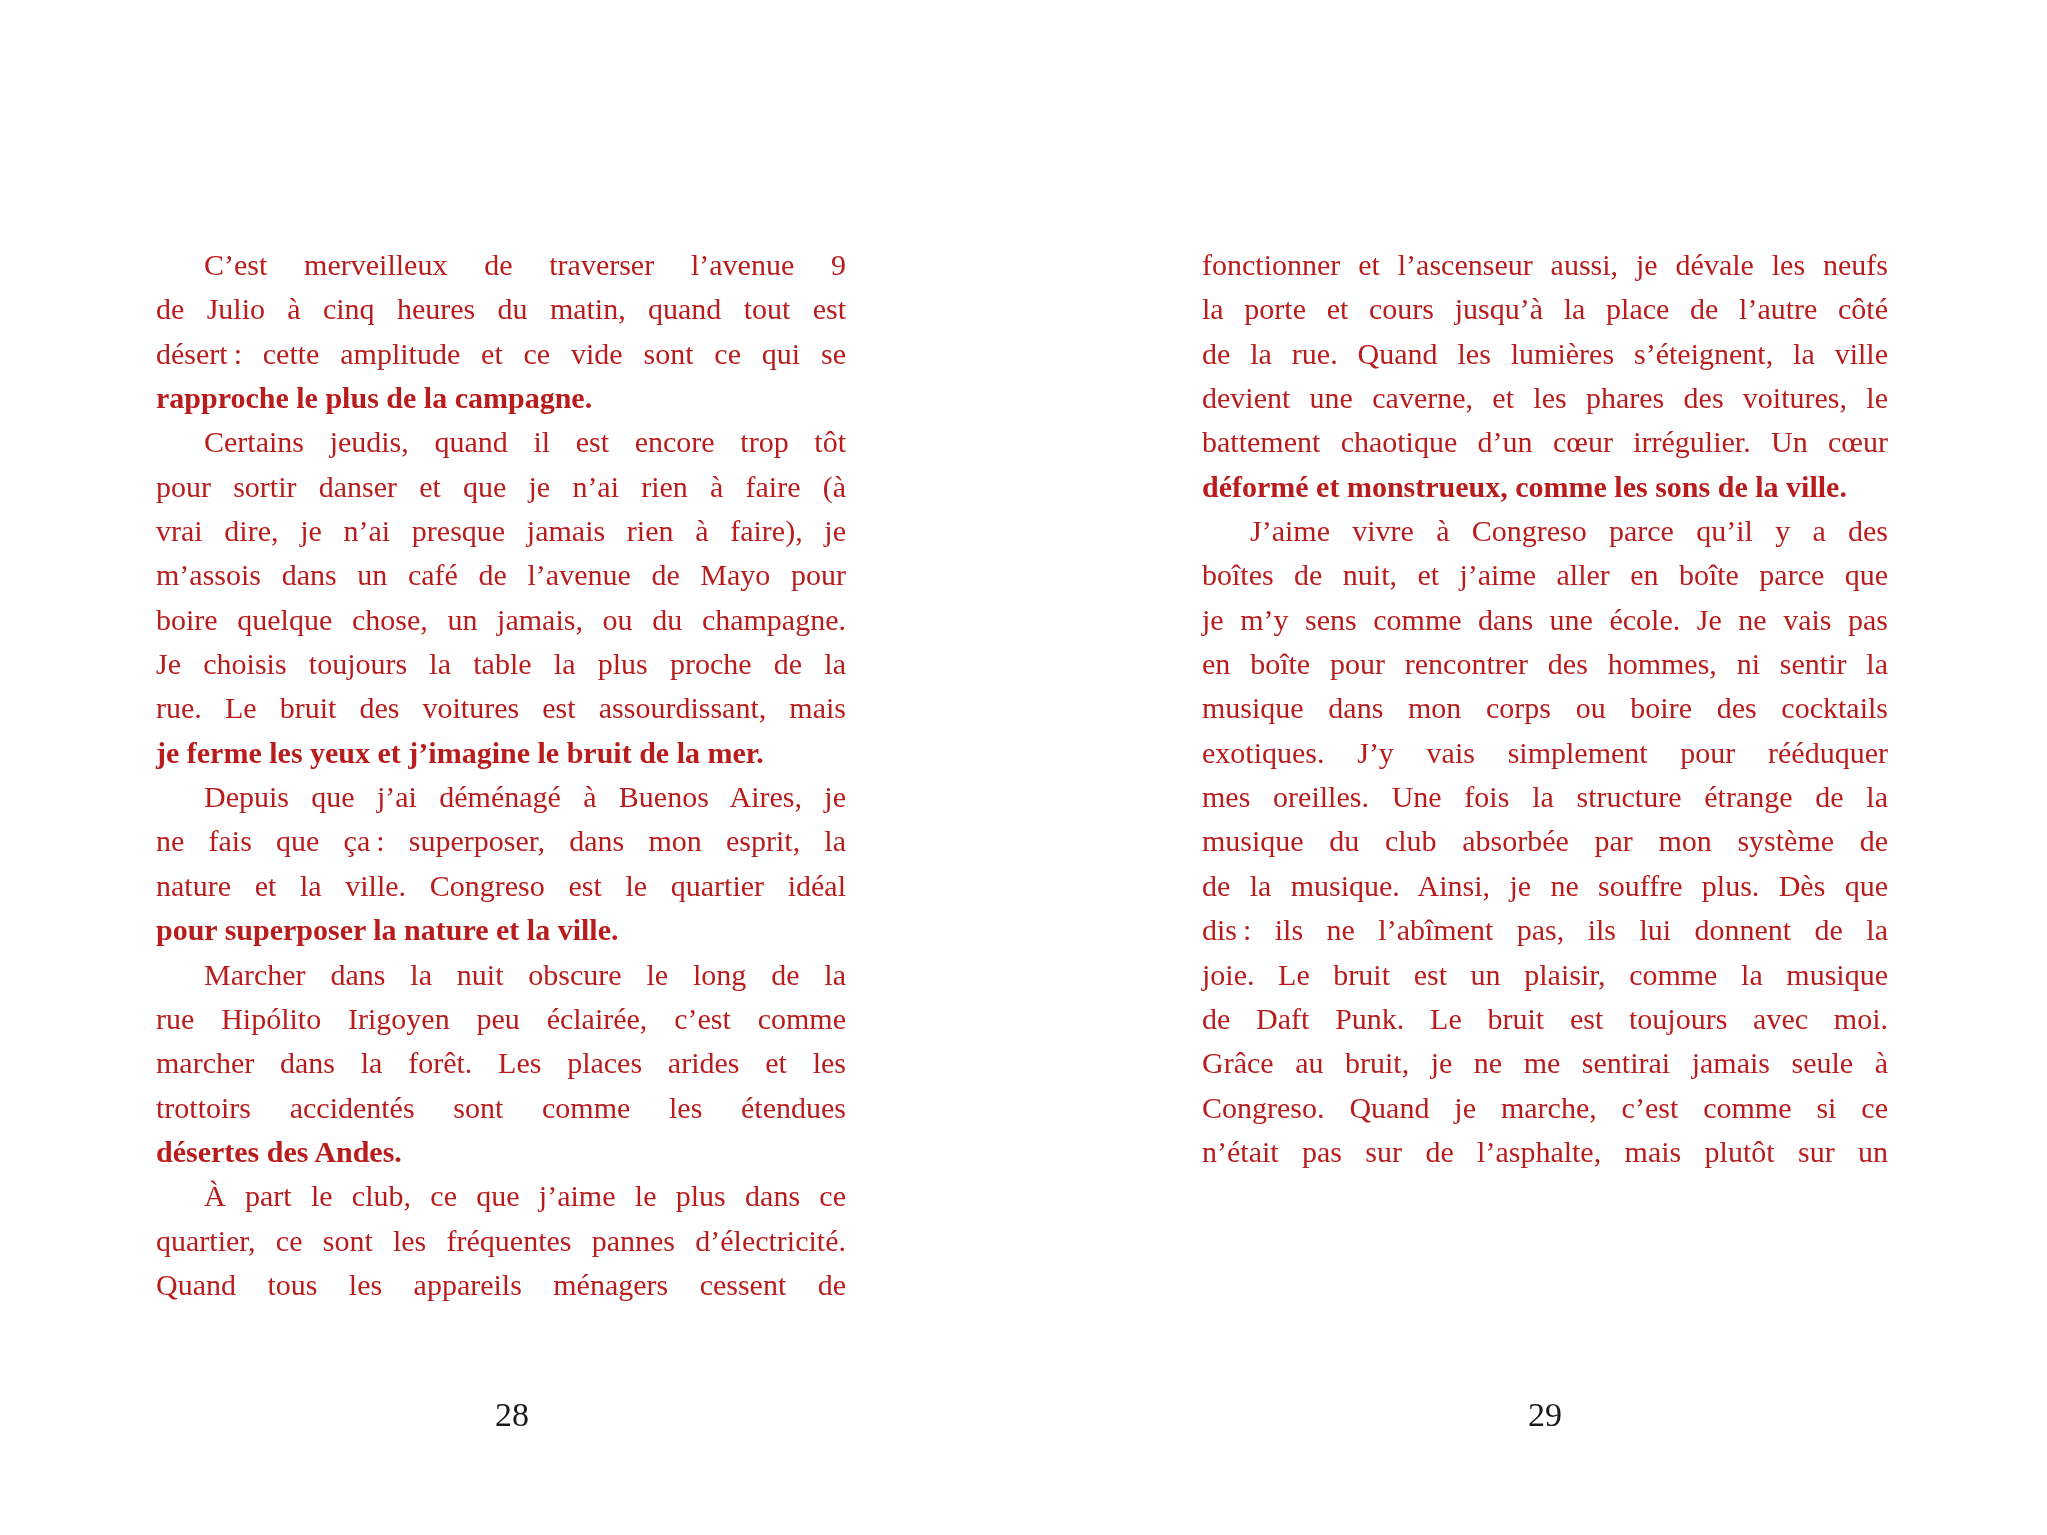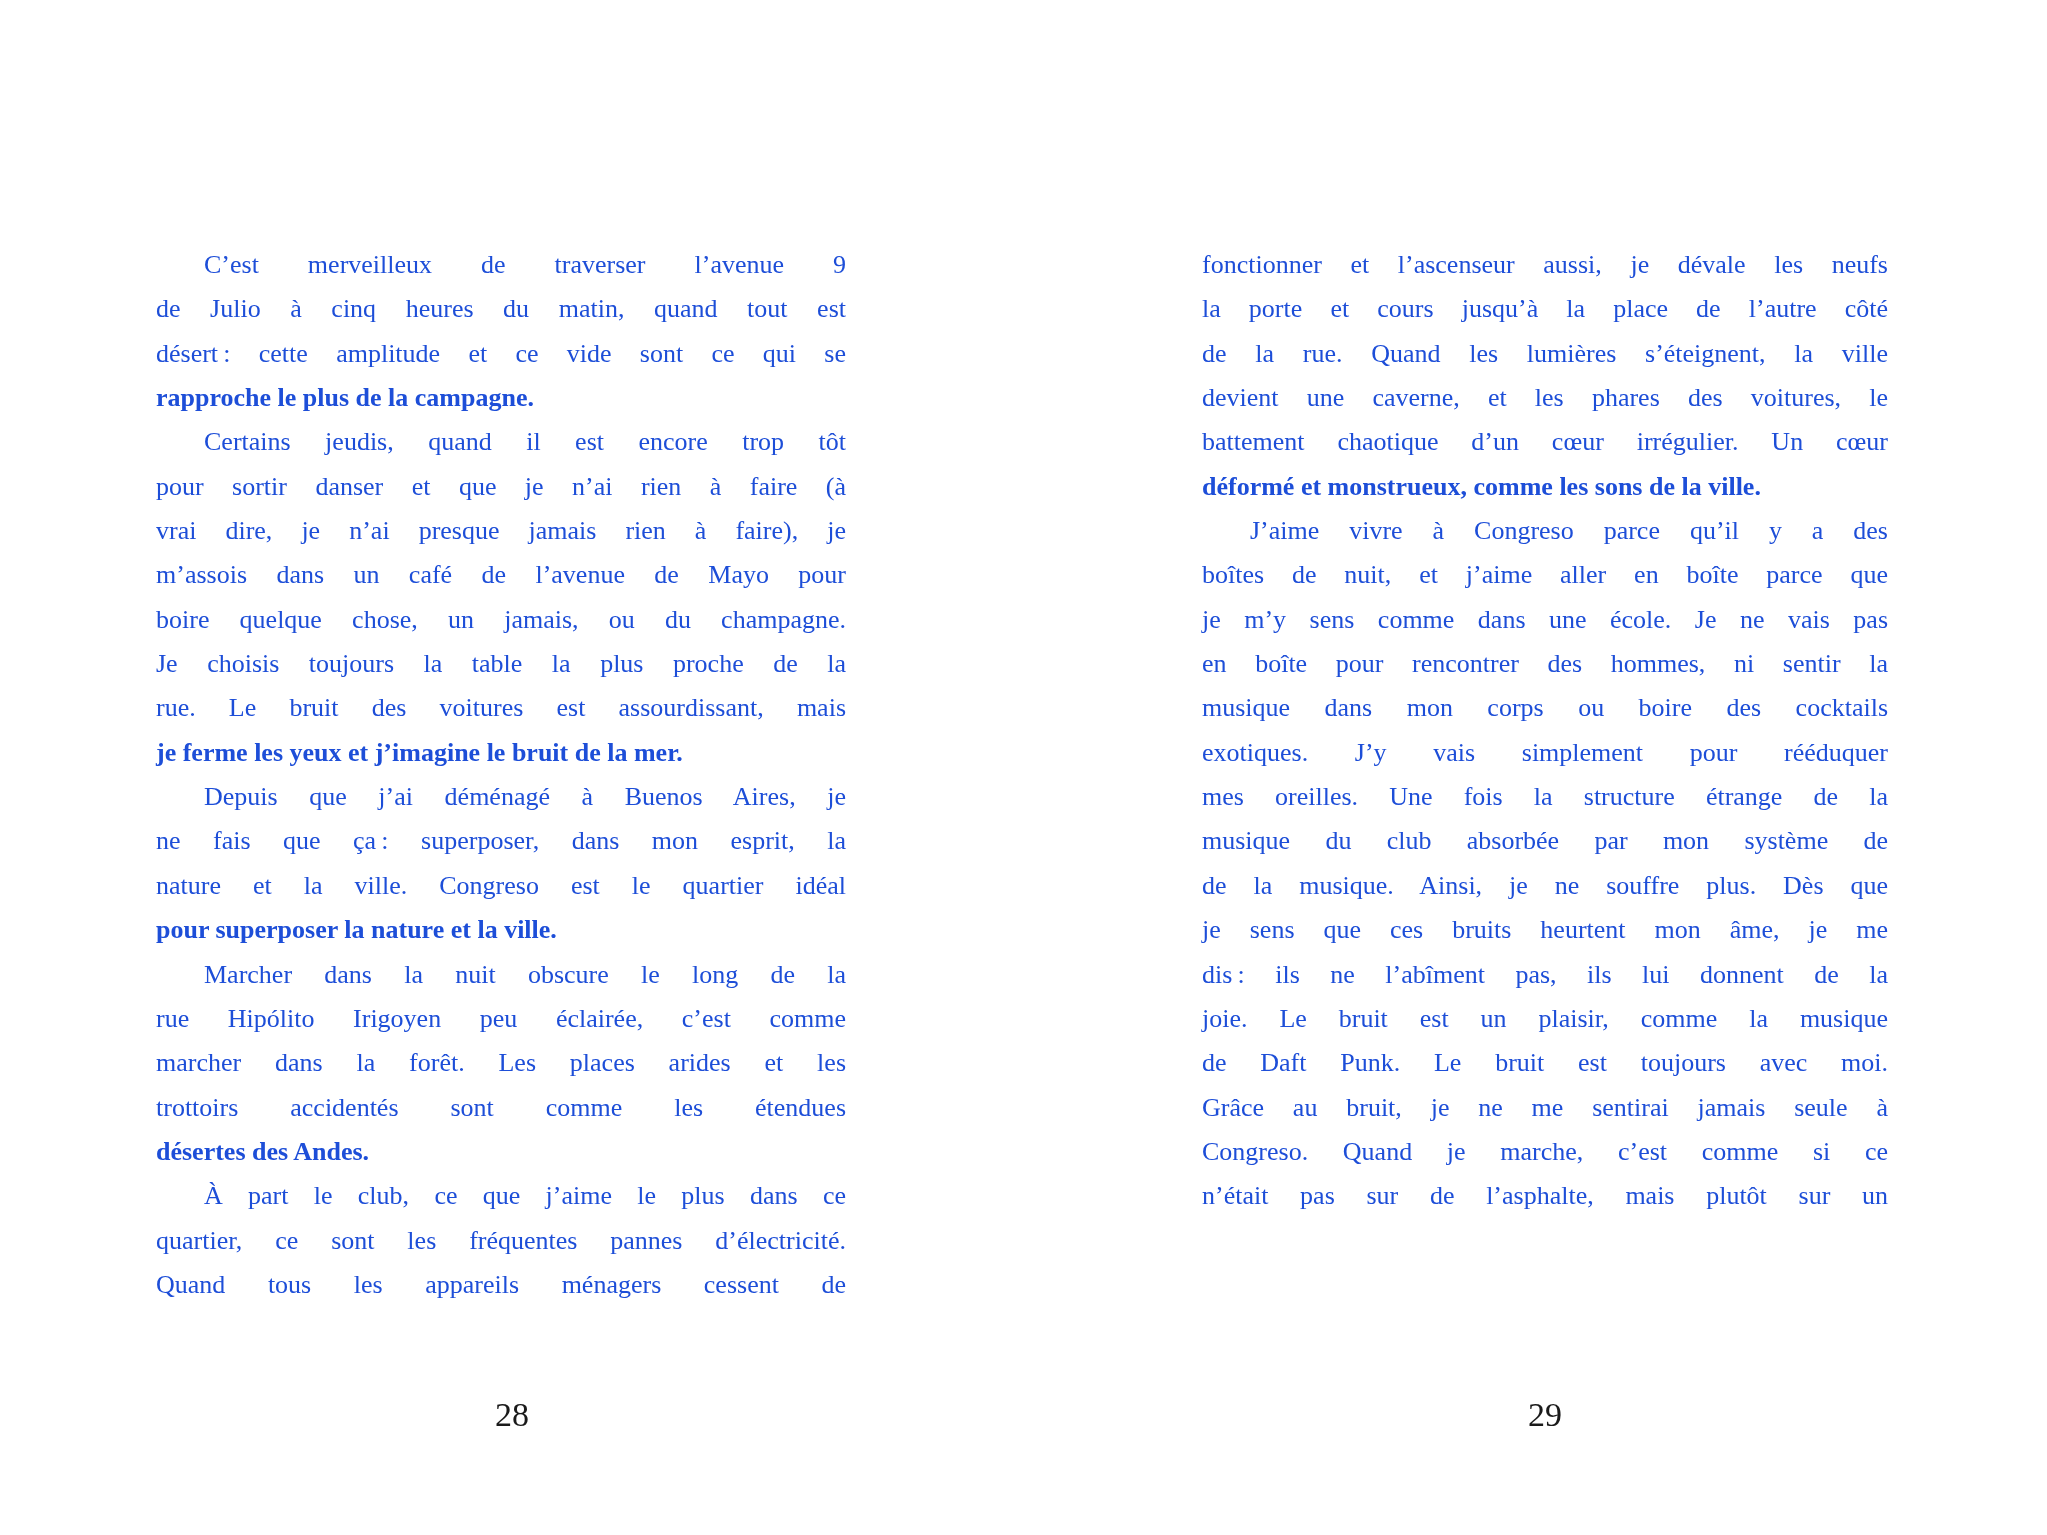--- a/index.html
+++ b/index.html
@@ -16,23 +16,23 @@
     color: #1a1a1a;
   }
   .spread {
     position: absolute;
     inset: 0;
     background: #ffffff;
   }
   .page-text {
     position: absolute;
     top: 243px;
-    font-size: 26px;
+    font-size: 30px;
     line-height: 44.35px;
-    color: #1d4ed8;
+    color: #b91c1c;
   }
   .page-text.left  { left: 156px;  width: 690px; }
   .page-text.right { left: 1202px; width: 686px; }
   .line {
     text-align: justify;
     text-align-last: justify;
     white-space: normal;
     height: 44.35px;
     overflow: visible;
   }
@@ -100,21 +100,20 @@
         <div class="line endline">déformé et monstrueux, comme les sons de la ville.</div>
         <div class="line indent">J’aime vivre à Congreso parce qu’il y a des</div>
         <div class="line">boîtes de nuit, et j’aime aller en boîte parce que</div>
         <div class="line">je m’y sens comme dans une école. Je ne vais pas</div>
         <div class="line">en boîte pour rencontrer des hommes, ni sentir la</div>
         <div class="line">musique dans mon corps ou boire des cocktails</div>
         <div class="line">exotiques. J’y vais simplement pour rééduquer</div>
         <div class="line">mes oreilles. Une fois la structure étrange de la</div>
         <div class="line">musique du club absorbée par mon système de</div>
         <div class="line">de la musique. Ainsi, je ne souffre plus. Dès que</div>
-        <div class="line">je sens que ces bruits heurtent mon âme, je me</div>
         <div class="line">dis : ils ne l’abîment pas, ils lui donnent de la</div>
         <div class="line">joie. Le bruit est un plaisir, comme la musique</div>
         <div class="line">de Daft Punk. Le bruit est toujours avec moi.</div>
         <div class="line">Grâce au bruit, je ne me sentirai jamais seule à</div>
         <div class="line">Congreso. Quand je marche, c’est comme si ce</div>
         <div class="line">n’était pas sur de l’asphalte, mais plutôt sur un</div>
       </div>
     <div class="pagenum right">29</div>
   </section>
 

